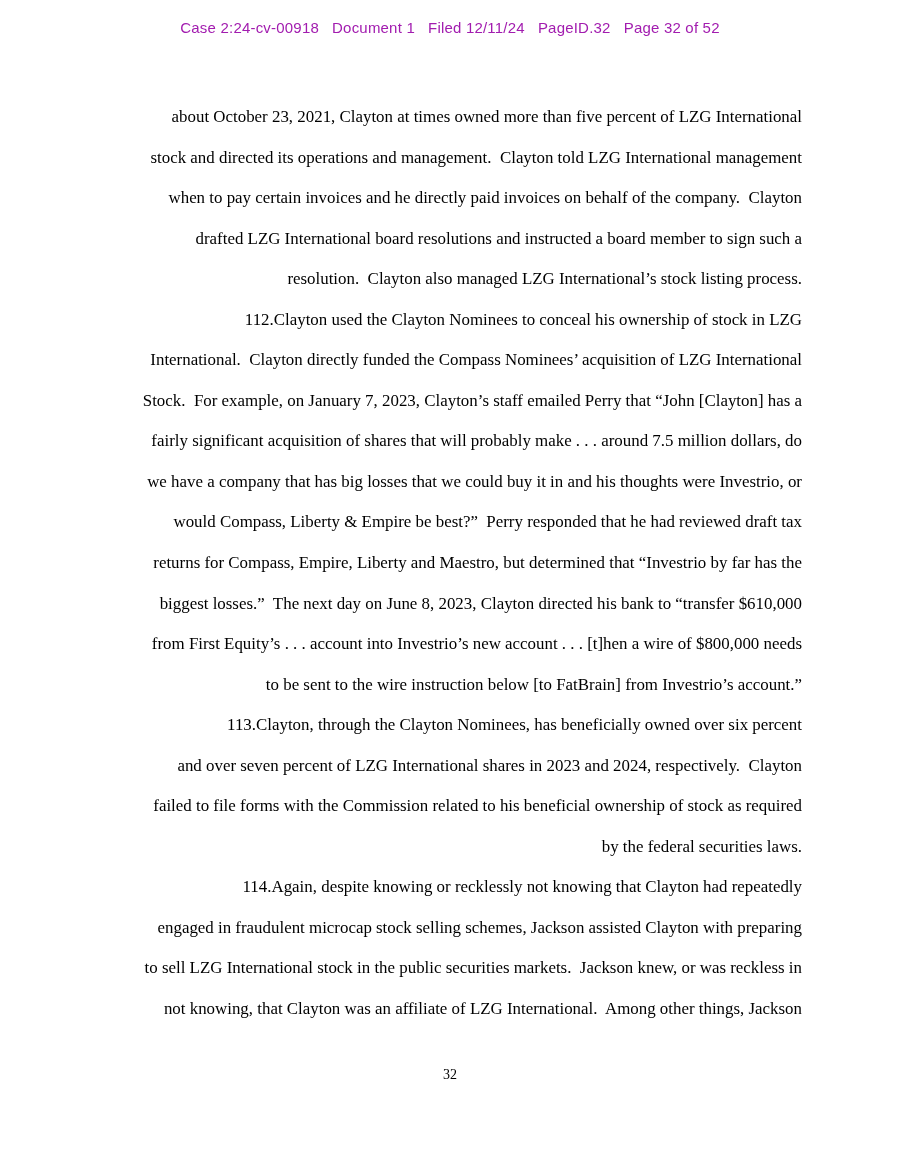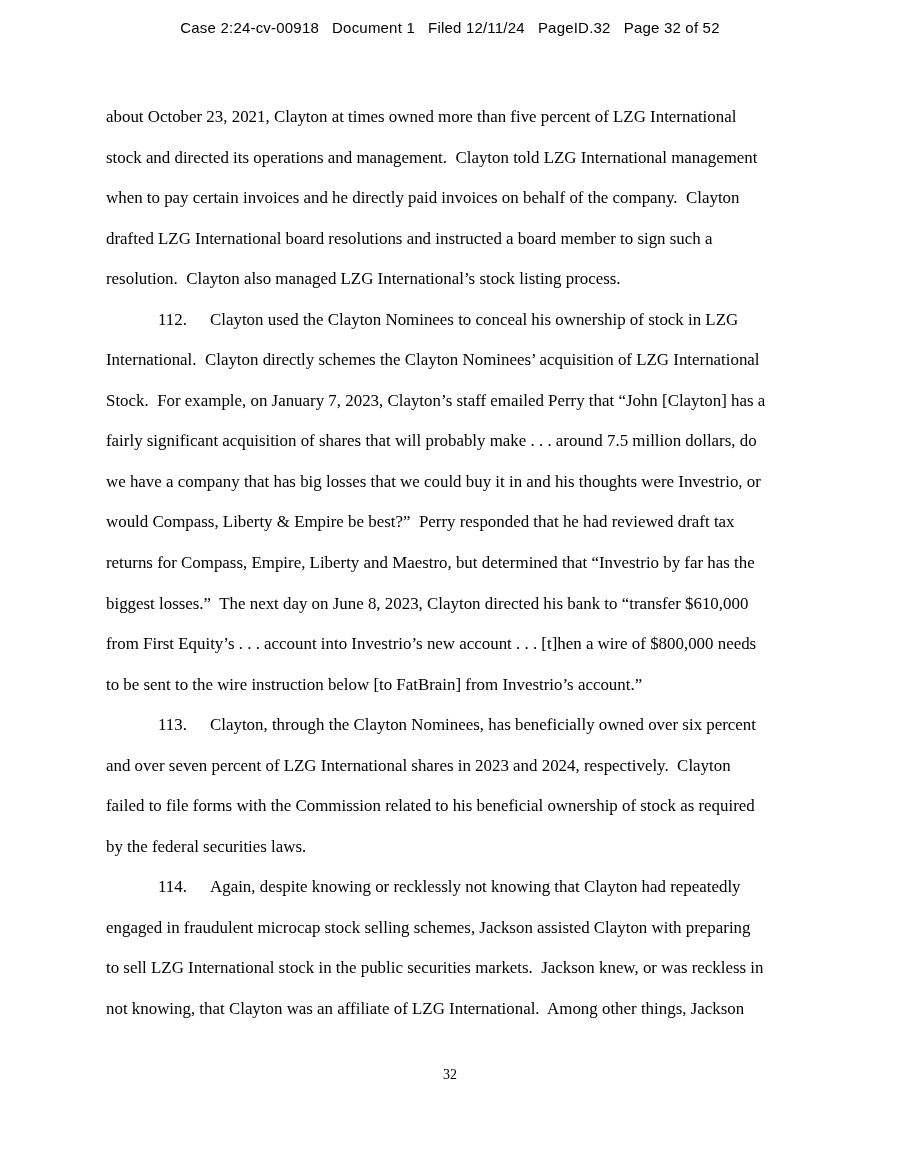--- a/index.html
+++ b/index.html
@@ -20,24 +20,25 @@
     font-family: "Liberation Sans", sans-serif;
     font-size: 15px;
     font-weight: 400;
     color: #2323aa;
     white-space: pre;
     letter-spacing: 0.2px;
   }
   .doc-body {
     position: absolute;
     top: 97px;
-    left: 106px;
+    left: 98px;
     width: 704px;
     font-size: 16.9px;
     color: #000000;
+    text-align: right;
   }
   .doc-line {
     height: 40.55px;
     line-height: 40.55px;
     white-space: pre;
   }
   .para-num {
     display: inline-block;
     margin-left: 52px;
     width: 52px;
@@ -49,30 +50,30 @@
     width: 900px;
     text-align: center;
     font-size: 14px;
     color: #000000;
     line-height: 22px;
   }
 </style>
 </head>
 <body>
 
-<div class="stamp-header" style="color: #000000;">Case 2:24-cv-00918   Document 1   Filed 12/11/24   PageID.32   Page 32 of 52</div>
+<div class="stamp-header" style="color: #a21caf;">Case 2:24-cv-00918   Document 1   Filed 12/11/24   PageID.32   Page 32 of 52</div>
 
 <div class="doc-body" id="doc-body">
     <div class="doc-line">about October 23, 2021, Clayton at times owned more than five percent of LZG International</div>
     <div class="doc-line">stock and directed its operations and management.  Clayton told LZG International management</div>
     <div class="doc-line">when to pay certain invoices and he directly paid invoices on behalf of the company.  Clayton</div>
     <div class="doc-line">drafted LZG International board resolutions and instructed a board member to sign such a</div>
     <div class="doc-line">resolution.  Clayton also managed LZG International’s stock listing process.</div>
     <div class="doc-line"><span class="para-num">112.</span><span>Clayton used the Clayton Nominees to conceal his ownership of stock in LZG</span></div>
-    <div class="doc-line">International.  Clayton directly schemes the Clayton Nominees’ acquisition of LZG International</div>
+    <div class="doc-line">International.  Clayton directly funded the Compass Nominees’ acquisition of LZG International</div>
     <div class="doc-line">Stock.  For example, on January 7, 2023, Clayton’s staff emailed Perry that “John [Clayton] has a</div>
     <div class="doc-line">fairly significant acquisition of shares that will probably make . . . around 7.5 million dollars, do</div>
     <div class="doc-line">we have a company that has big losses that we could buy it in and his thoughts were Investrio, or</div>
     <div class="doc-line">would Compass, Liberty &amp; Empire be best?”  Perry responded that he had reviewed draft tax</div>
     <div class="doc-line">returns for Compass, Empire, Liberty and Maestro, but determined that “Investrio by far has the</div>
     <div class="doc-line">biggest losses.”  The next day on June 8, 2023, Clayton directed his bank to “transfer $610,000</div>
     <div class="doc-line">from First Equity’s . . . account into Investrio’s new account . . . [t]hen a wire of $800,000 needs</div>
     <div class="doc-line">to be sent to the wire instruction below [to FatBrain] from Investrio’s account.”</div>
     <div class="doc-line"><span class="para-num">113.</span><span>Clayton, through the Clayton Nominees, has beneficially owned over six percent</span></div>
     <div class="doc-line">and over seven percent of LZG International shares in 2023 and 2024, respectively.  Clayton</div>

